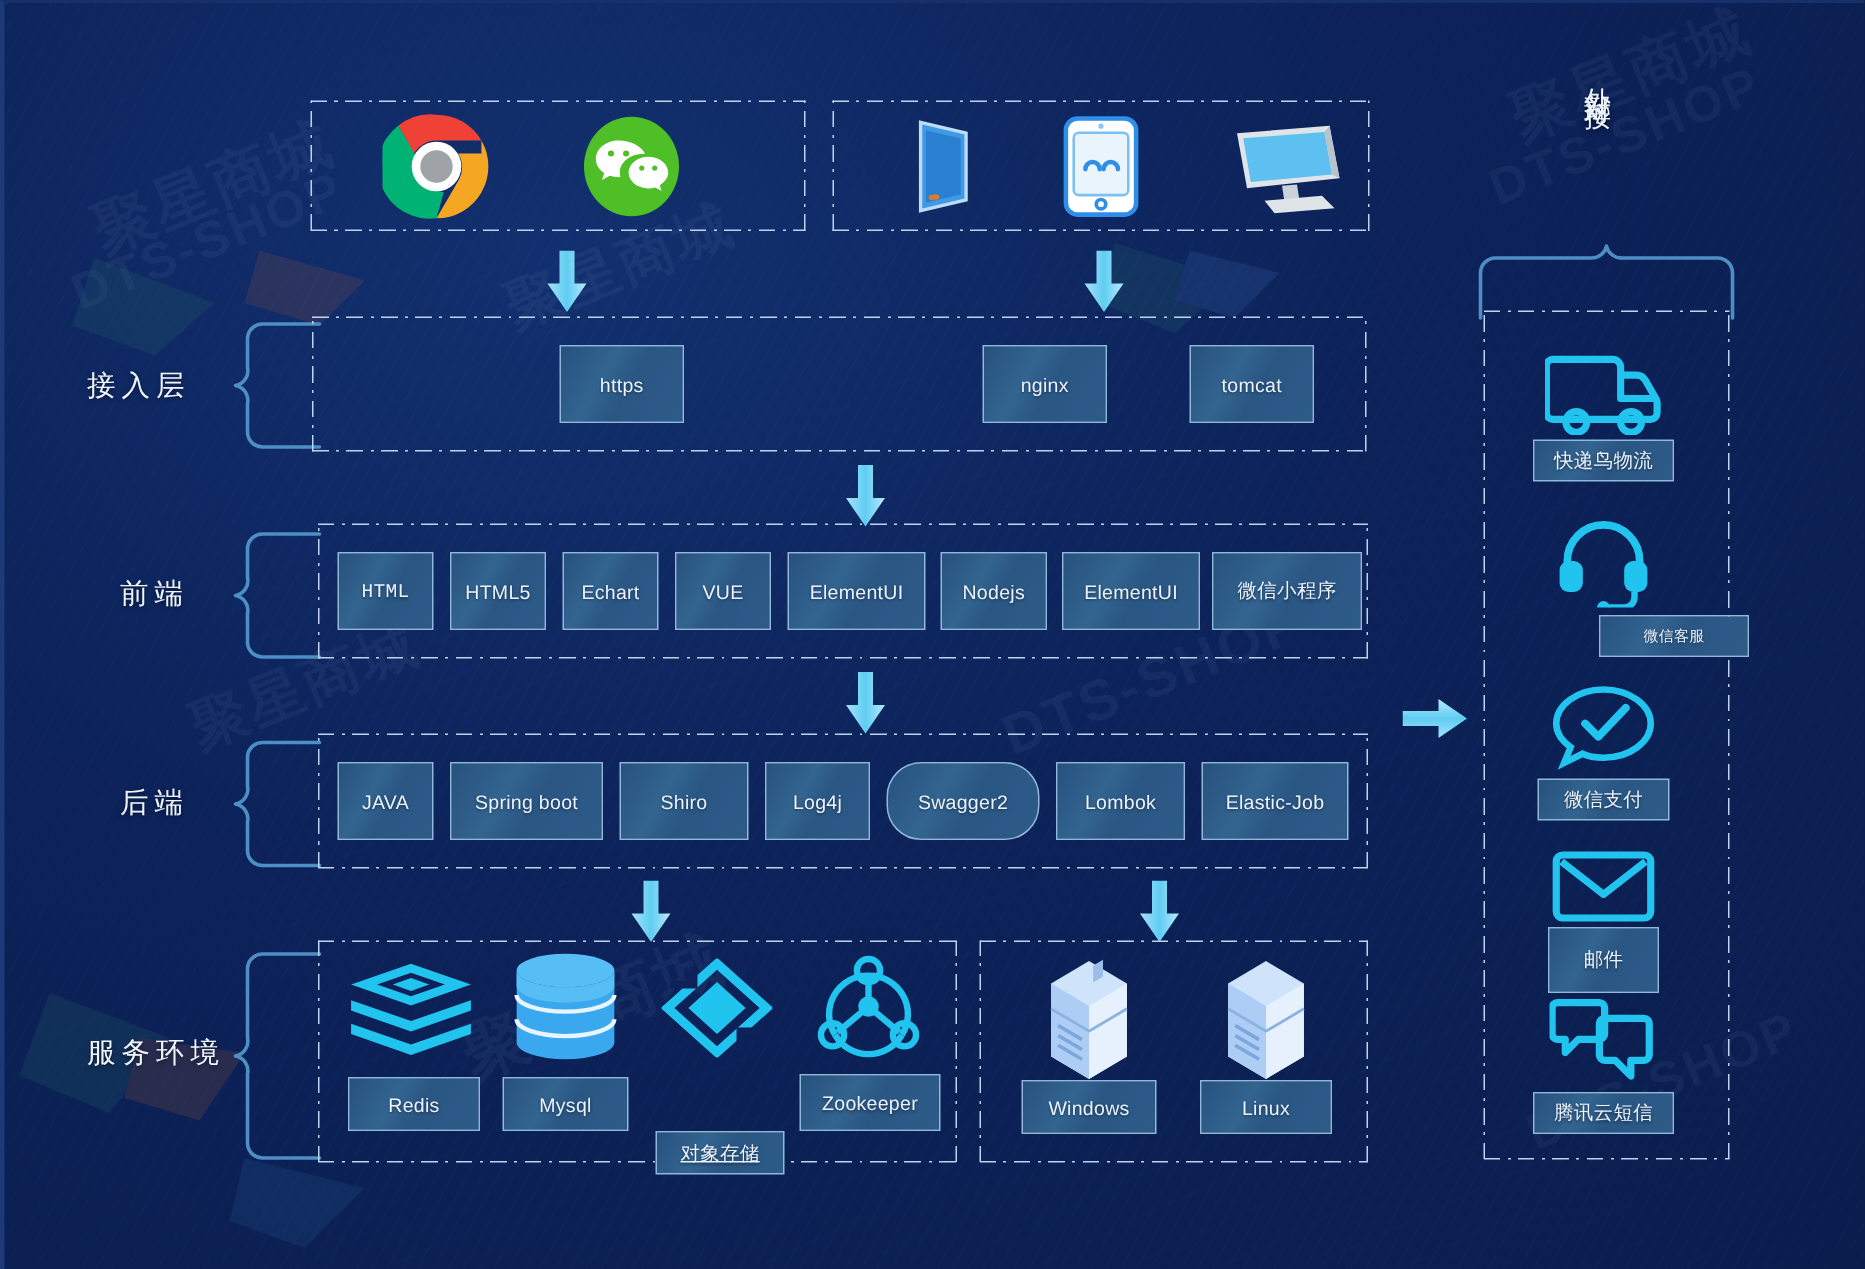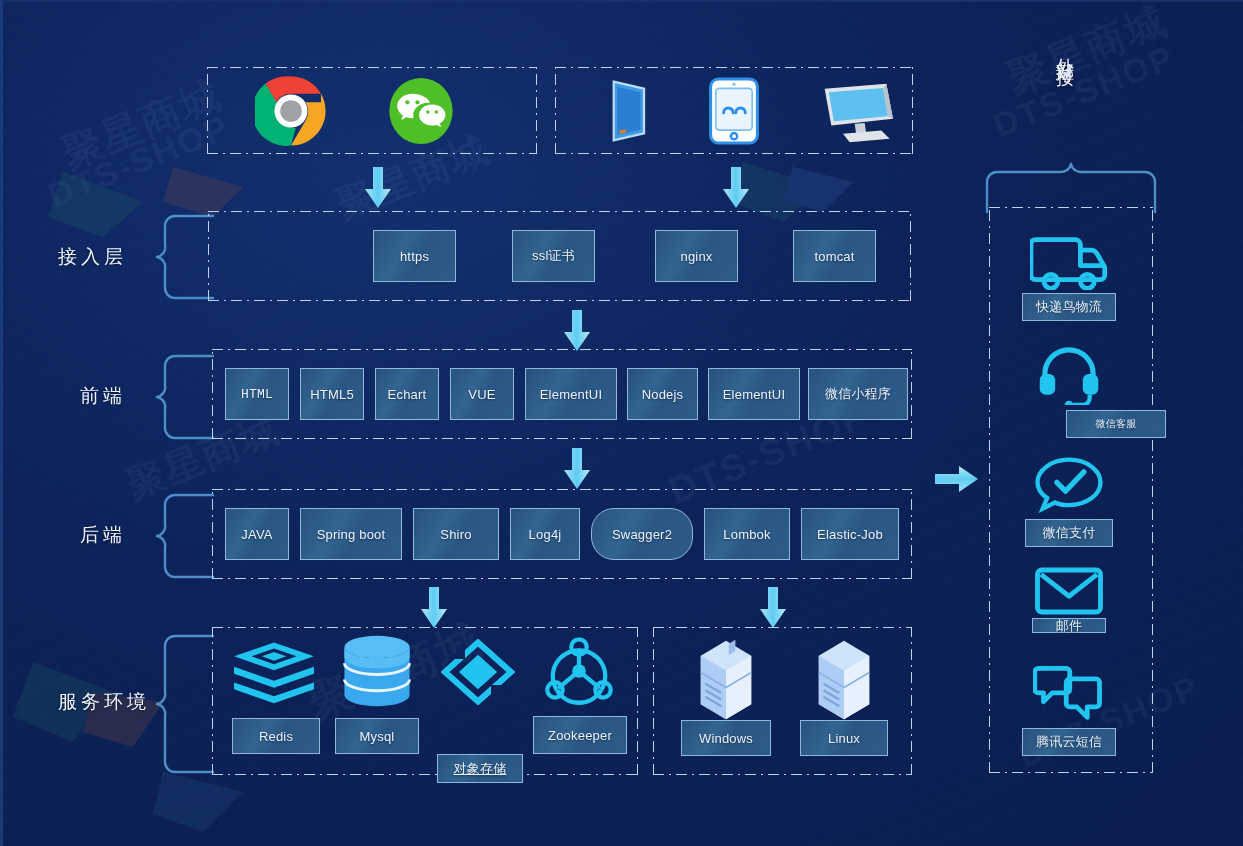--- a/index.html
+++ b/index.html
@@ -156,21 +156,20 @@
   <svg class="arrow-d" style="left:718px;top:165px;" width="30" height="42" viewBox="0 0 30 42">
     <path d="M10 0 h10 v22 h8 L15 41 L2 22 h8 Z" fill="url(#ag1)"></path>
   </svg>
 
   <div class="rowlabel" style="left:55px;top:242px;">接入层</div>
   <svg class="brace" style="left:152px;top:212px;" width="60" height="86" viewBox="0 0 60 86">
     <path d="M58 2 H20 a10 10 0 0 0 -10 10 V31 a10 10 0 0 1 -8 12 a10 10 0 0 1 8 12 V74 a10 10 0 0 0 10 10 H58" fill="none" stroke="#4d8ec4" stroke-width="2.4" stroke-linecap="round" stroke-linejoin="round"></path>
   </svg>
   <div class="dashbox" style="left:205px;top:209px;width:703px;height:90px;"></div>
   <div class="tag" style="left:370px;top:228px;width:83px;height:52px;">https</div>
-  <div class="tag" style="left:509px;top:228px;width:83px;height:52px;">ssl证书</div>
   <div class="tag" style="left:652px;top:228px;width:83px;height:52px;">nginx</div>
   <div class="tag" style="left:790px;top:228px;width:83px;height:52px;">tomcat</div>
 
   <svg class="arrow-d" style="left:559px;top:308px;" width="30" height="42" viewBox="0 0 30 42">
     <path d="M10 0 h10 v22 h8 L15 41 L2 22 h8 Z" fill="url(#ag1)"></path>
   </svg>
 
   <div class="rowlabel" style="left:77px;top:381px;">前端</div>
   <svg class="brace" style="left:152px;top:352px;" width="60" height="86" viewBox="0 0 60 86">
     <path d="M58 2 H20 a10 10 0 0 0 -10 10 V31 a10 10 0 0 1 -8 12 a10 10 0 0 1 8 12 V74 a10 10 0 0 0 10 10 H58" fill="none" stroke="#4d8ec4" stroke-width="2.4" stroke-linecap="round" stroke-linejoin="round"></path>
@@ -316,21 +315,21 @@
   <svg class="icon" style="left:1031px;top:452px;" width="70" height="62" viewBox="0 0 80 70">
     <path d="M40 6 C60 6 76 18 76 32 C76 46 60 58 40 58 C34 58 28 57 24 55 L10 62 L15 50 C8 45 4 39 4 32 C4 18 20 6 40 6 Z" fill="none" stroke="#21c3ef" stroke-width="5"></path>
     <path d="M26 32 L36 42 L57 20" fill="none" stroke="#21c3ef" stroke-width="6" stroke-linecap="round" stroke-linejoin="round"></path>
   </svg>
   <div class="tag" style="left:1022px;top:517px;width:88px;height:28px;font-size:13px;">微信支付</div>
 
   <svg class="icon" style="left:1031px;top:562px;" width="70" height="54" viewBox="0 0 80 60">
     <rect x="4" y="6" width="72" height="48" rx="5" fill="none" stroke="#21c3ef" stroke-width="5.5"></rect>
     <path d="M8 11 L40 36 L72 11" fill="none" stroke="#21c3ef" stroke-width="5.5" stroke-linejoin="round"></path>
   </svg>
-  <div class="tag" style="left:1029px;top:616px;width:74px;height:15px;font-size:13px;">邮件</div>
+  <div class="tag" style="left:1029px;top:616px;width:74px;height:44px;font-size:13px;">邮件</div>
 
   <svg class="icon" style="left:1030px;top:661px;" width="70" height="58" viewBox="0 0 80 66">
     <path d="M6 6 H38 a4 4 0 0 1 4 4 V30 a4 4 0 0 1 -4 4 H22 L12 44 V34 H6 a4 4 0 0 1 -4 -4 V10 a4 4 0 0 1 4 -4 Z" fill="none" stroke="#21c3ef" stroke-width="5.5" stroke-linejoin="round"></path>
     <path d="M42 18 H72 a4 4 0 0 1 4 4 V46 a4 4 0 0 1 -4 4 H62 V62 L50 50 H42 a4 4 0 0 1 -4 -4 V22 a4 4 0 0 1 4 -4 Z" fill="none" stroke="#21c3ef" stroke-width="5.5" stroke-linejoin="round"></path>
   </svg>
   <div class="tag" style="left:1019px;top:726px;width:94px;height:28px;font-size:13px;">腾讯云短信</div>
 
 </div>
 
 </body></html>

